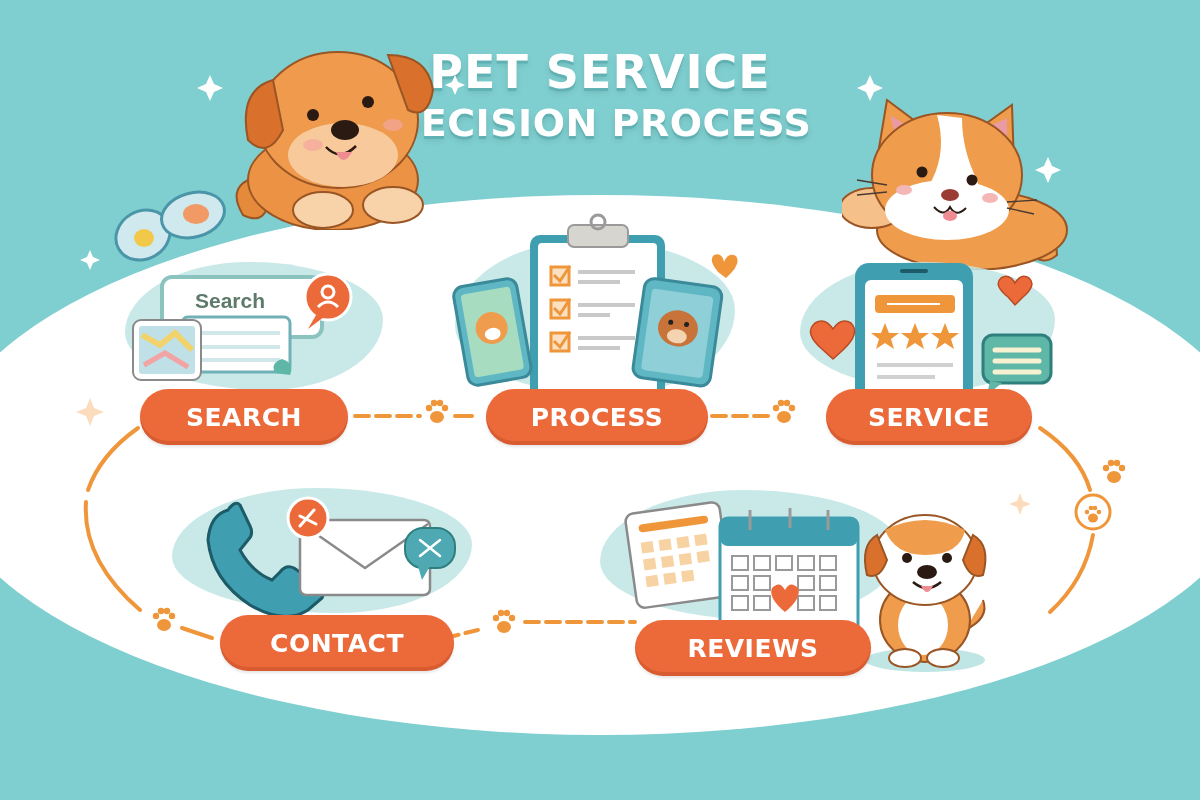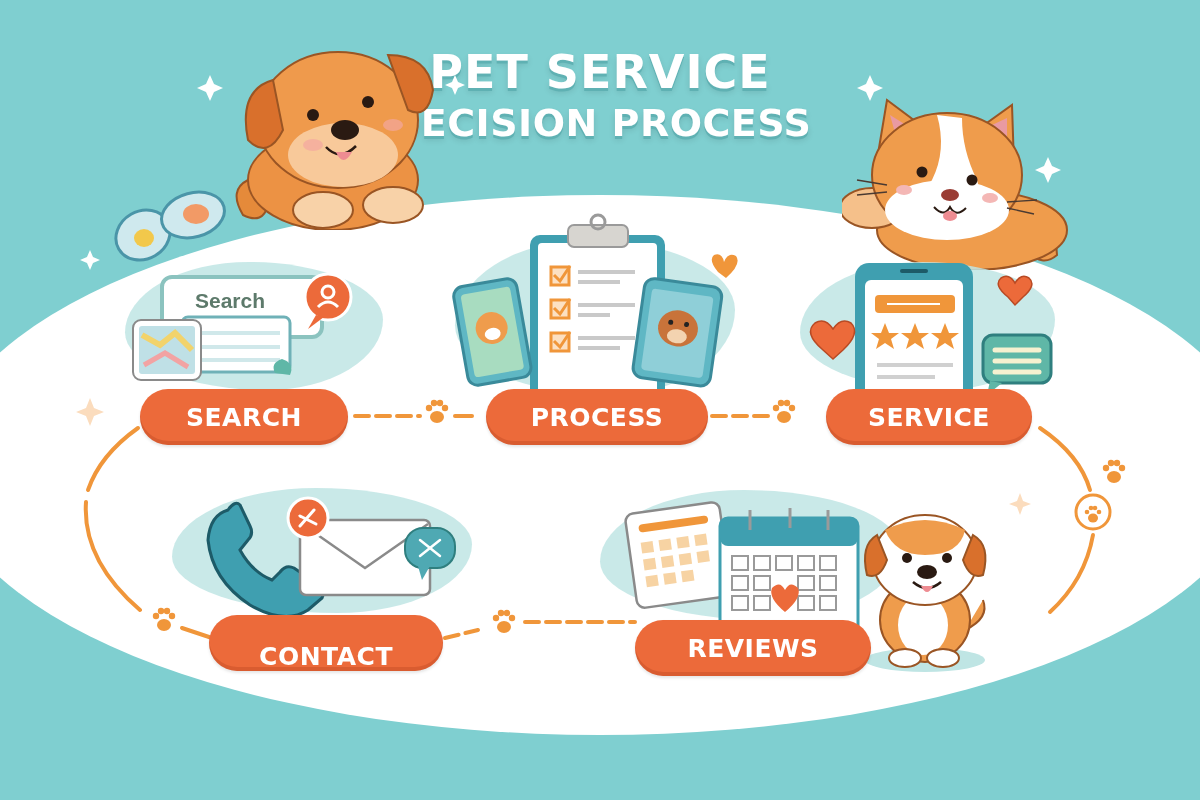--- a/index.html
+++ b/index.html
@@ -367,20 +367,20 @@
 
   <div class="pill" style="left:140px; top:389px; width:208px;">
     <span>SEARCH</span>
   </div>
   <div class="pill" style="left:486px; top:389px; width:222px;">
     <span>PROCESS</span>
   </div>
   <div class="pill" style="left:826px; top:389px; width:206px;">
     <span>SERVICE</span>
   </div>
-  <div class="pill" style="left:209px; top:615px; width:234px;align-items:flex-end;">
+  <div class="pill" style="left:220px; top:615px; width:234px;">
     <span>CONTACT</span>
   </div>
   <div class="pill" style="left:635px; top:620px; width:236px;">
     <span>REVIEWS</span>
   </div>
 
 </div>
 
 </body></html>

